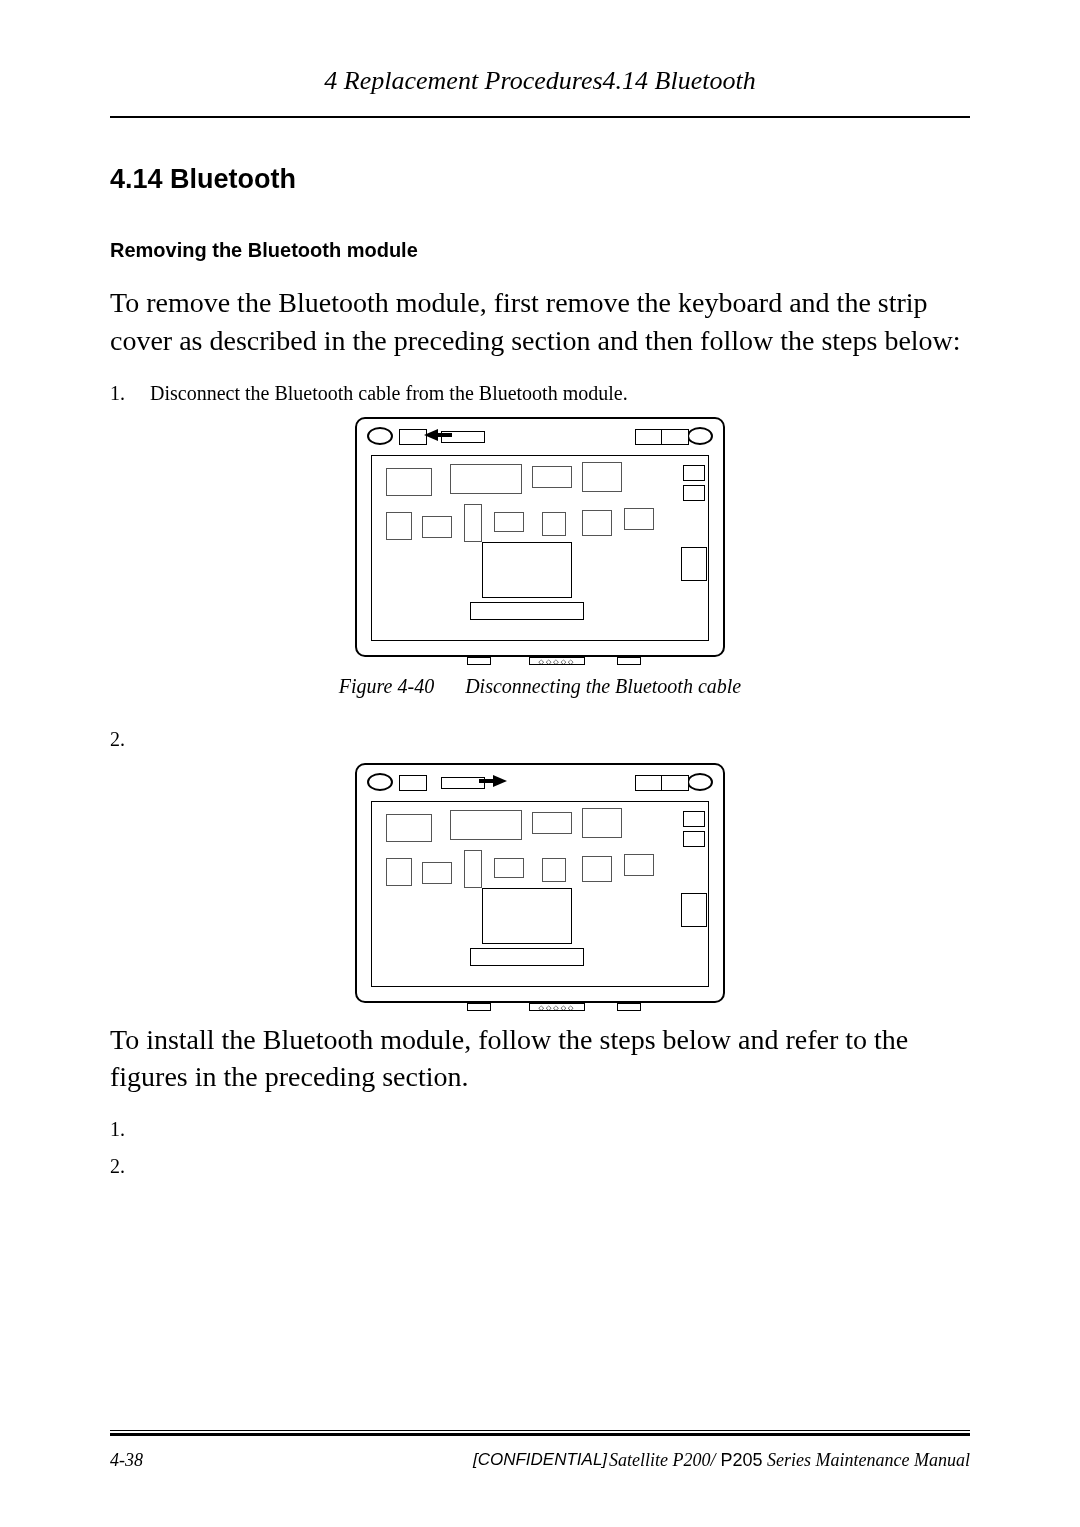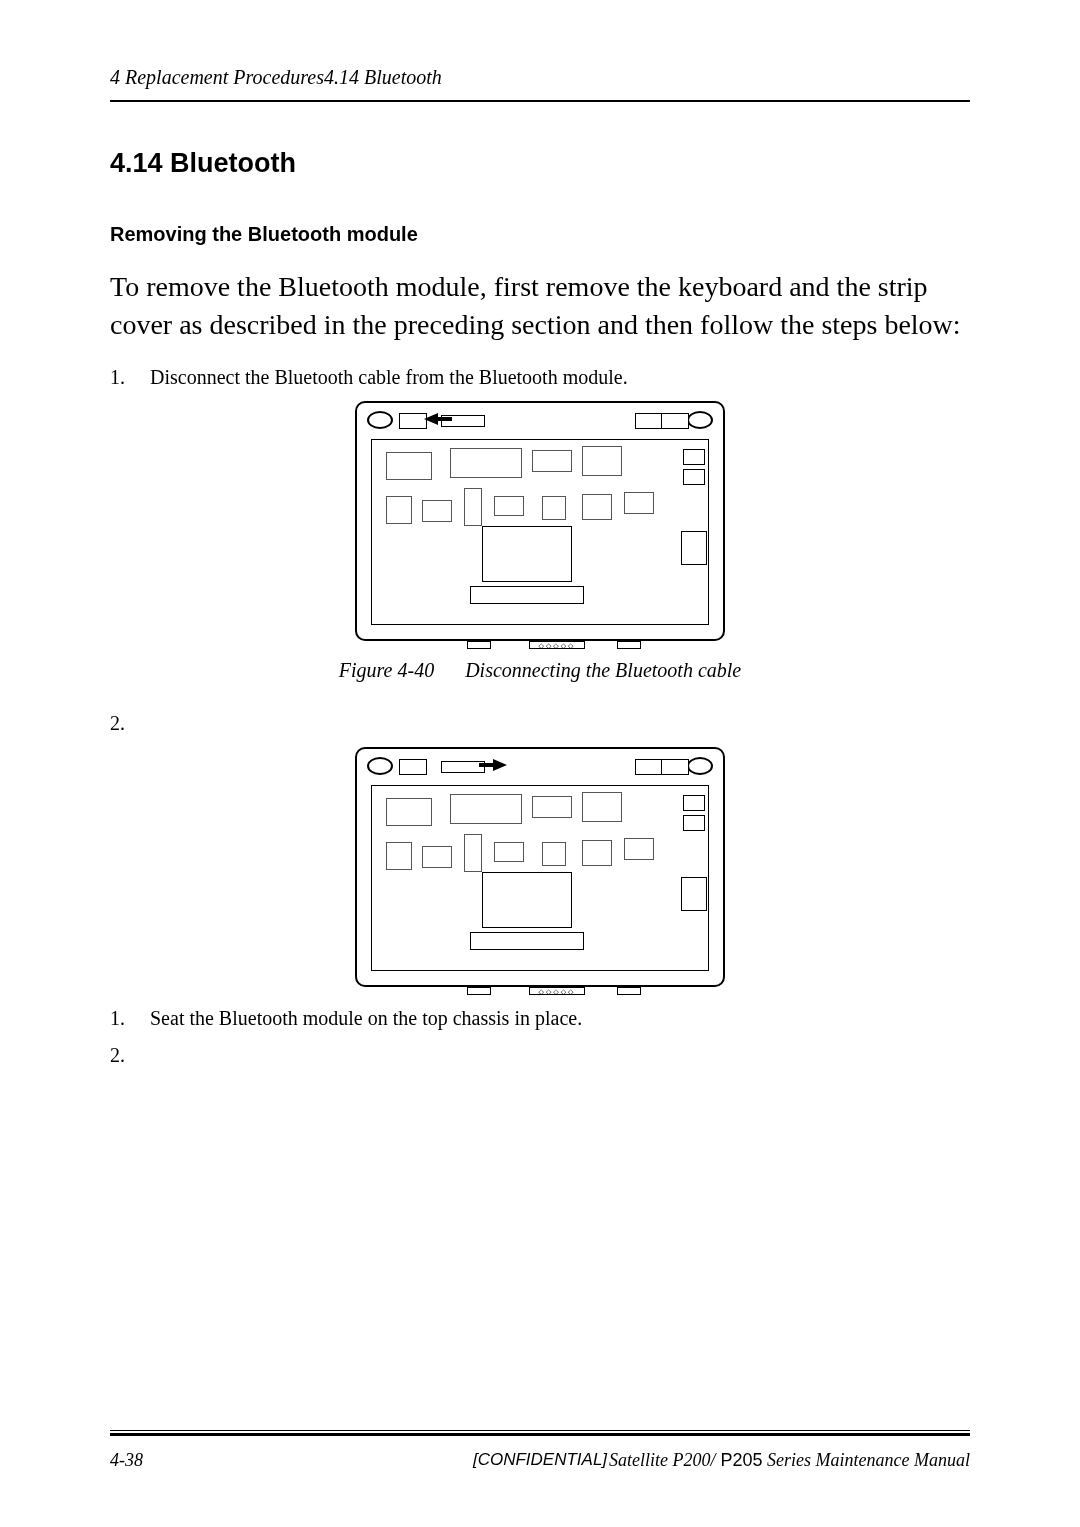--- a/index.html
+++ b/index.html
@@ -1,18 +1,18 @@
 <!DOCTYPE html>
 <html><head>
 <meta charset="utf-8">
 <style>
   * { box-sizing: border-box; margin: 0; padding: 0; }
   html, body { width: 1080px; height: 1527px; background: #fff; font-family: "Times New Roman", Times, serif; color: #000; }
   .page { width: 1080px; height: 1527px; padding: 66px 110px 60px 110px; position: relative; }
-  .header-row { display: flex; justify-content: flex-start; font-style: italic; font-size: 20px; margin-bottom: 11px; }
+  .header-row { display: flex; justify-content: center; font-style: italic; font-size: 26px; margin-bottom: 20px; }
   .header-rule { border: none; border-top: 2px solid #000; margin-bottom: 46px; }
   .section-title { font-family: Arial, Helvetica, sans-serif; font-weight: bold; font-size: 27px; margin-bottom: 44px; }
   .sub-title { font-family: Arial, Helvetica, sans-serif; font-weight: bold; font-size: 20px; margin-bottom: 22px; }
   .body-text { font-size: 28px; line-height: 1.35; margin-bottom: 20px; }
   .list { margin-bottom: 10px; }
   .list-item { display: flex; font-size: 20px; line-height: 1.35; margin-bottom: 10px; }
   .list-num { width: 40px; flex: 0 0 40px; }
   .figure-wrap { text-align: center; margin: 8px 0 18px 0; }
   .figure-caption { text-align: center; font-style: italic; font-size: 20px; margin-bottom: 28px; font-family: Liberation Serif, serif; }
   .fig-label { margin-right: 26px; }
@@ -151,25 +151,25 @@
       </div>
       <div class="side-port p1"></div>
       <div class="side-port p2"></div>
       <div class="side-port big"></div>
       <div class="fe-slot a"></div>
       <div class="fe-dots">◇◇◇◇◇</div>
       <div class="fe-slot b"></div>
     </div>
   </div>
 
+  <p class="body-text">To install the Bluetooth module, follow the steps below and refer to the figures in the preceding section.</p>
 
   <div class="list">
     <div class="list-item">
       <span class="list-num">1.</span>
-      <span>Seat the Bluetooth module on the top chassis in place.</span>
     </div>
     <div class="list-item">
       <span class="list-num">2.</span>
     </div>
   </div>
 
   <div class="footer-area">
     <hr class="footer-rule-thin">
     <hr class="footer-rule-thick">
     <div class="footer-row">

